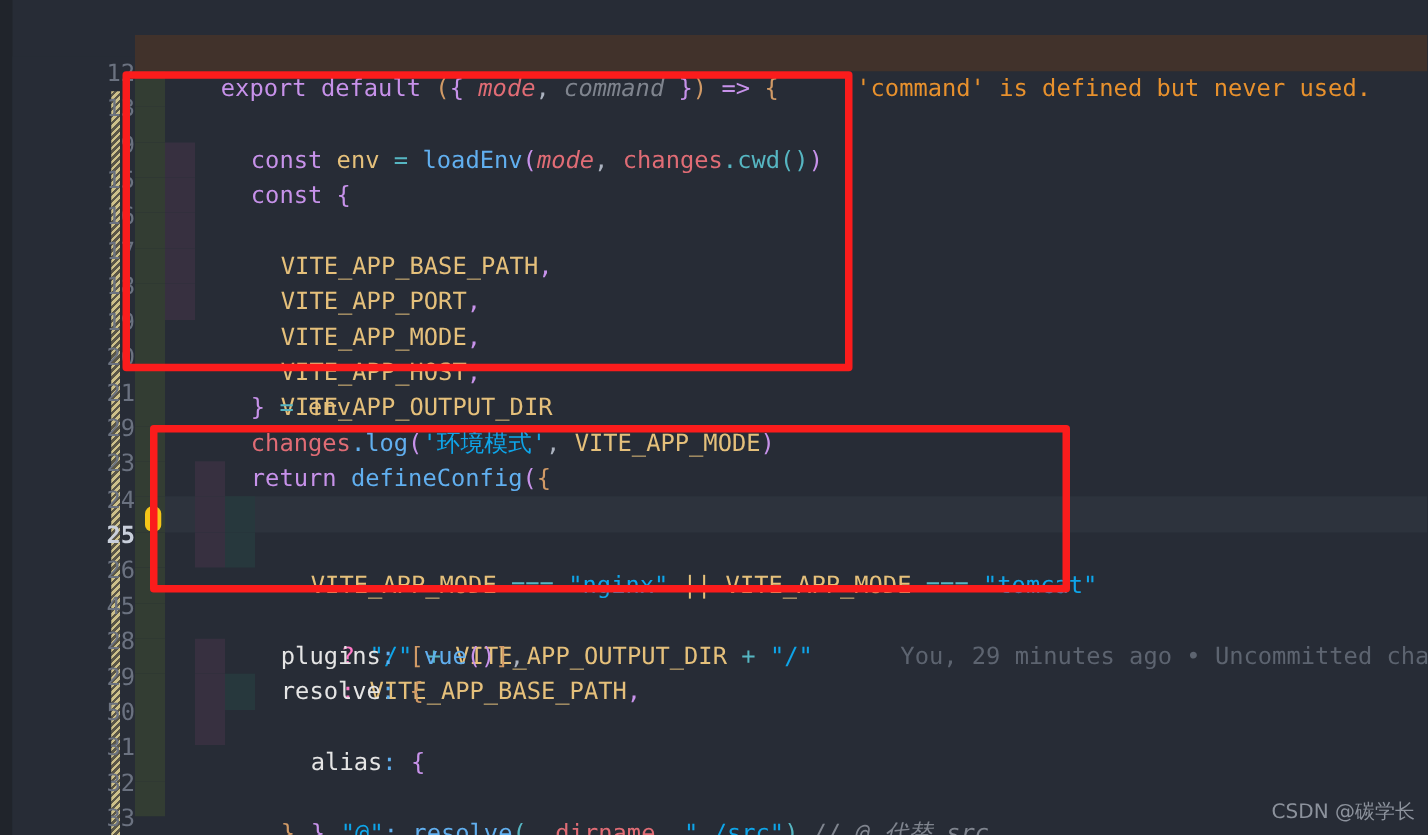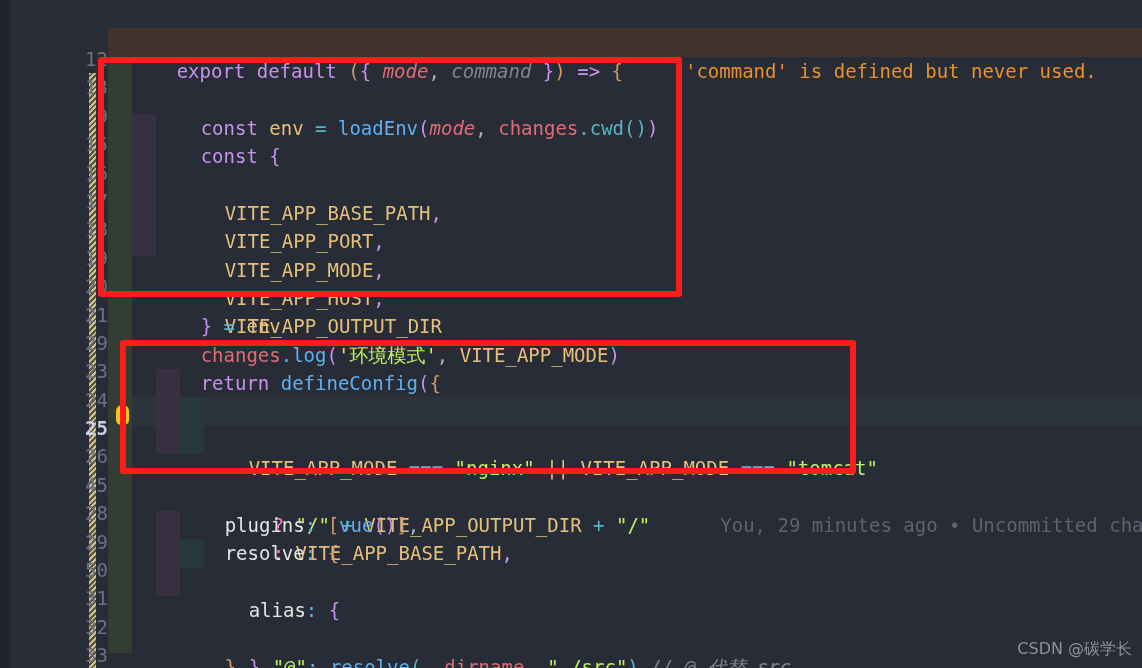--- a/index.html
+++ b/index.html
@@ -98,21 +98,21 @@
   .kw       { color: #c792ea; }
   .var      { color: #e5c07b; }
   .op       { color: #56b6c2; }
   .fn       { color: #61afef; }
   .param    { color: #e06c75; font-style: italic; }
   .obj      { color: #e06c75; }
   .prop     { color: #e5e5e5; }
   .punc     { color: #abb2bf; }
   .brace-y  { color: #d19a66; }
   .brace-p  { color: #c792ea; }
-  .str      { color: #bef264; }
+  .str      { color: #0ea5e9; }
   .cmt      { color: #7f848e; font-style: italic; }
   .ident    { color: #e5c07b; }
   .colon-b  { color: #61afef; }
   .tern     { color: #ff79c6; }
   .orr      { color: #e5c07b; }
   .comma-p  { color: #c792ea; }
   .paren-c  { color: #56b6c2; }
   .paren-p  { color: #c792ea; }
   .paren-y  { color: #d19a66; }
 

